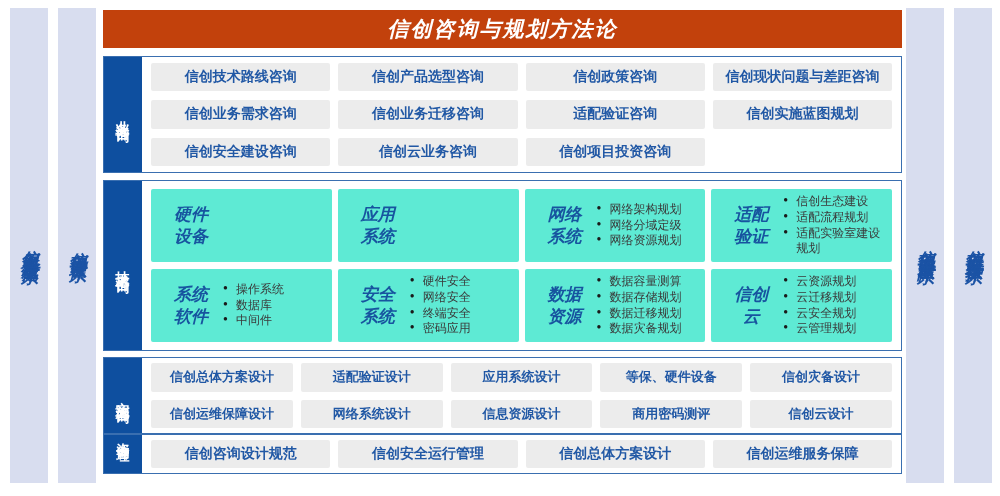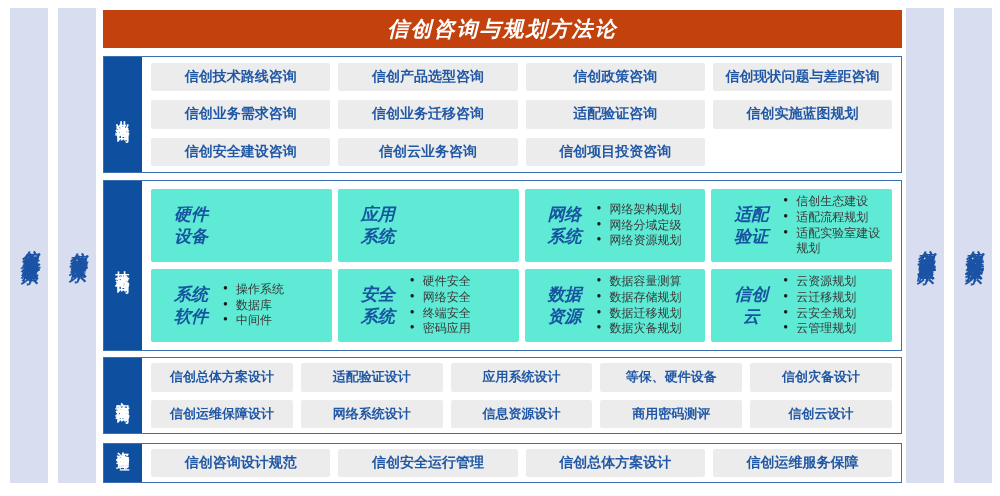--- a/index.html
+++ b/index.html
@@ -21,21 +21,21 @@
 
   .title-bar { height:38px; background:#c2410c; color:#ffffff;
                display:flex; align-items:center; justify-content:center;
                font-size:21px; font-weight:bold; font-style:italic;
                letter-spacing:2px; }
 
   .section { display:flex; border:1.5px solid #3a6fb0; background:#ffffff; }
   .sec-business       { margin-top:8px; height:117px; }
   .sec-technical      { margin-top:7px; height:171px; }
   .sec-implementation { margin-top:6px; height:77px; }
-  .sec-management     { margin-top:9px; height:40px; }
+  .sec-management     { height:40px; }
 
   .strip { width:38px; flex:0 0 38px; background:#0e4f9f; color:#ffffff;
            display:flex; align-items:center; justify-content:center; }
   .strip-text { writing-mode:vertical-lr; text-orientation:upright;
                 font-size:14px; font-weight:bold; letter-spacing:3px;
                 line-height:38px; }
   .strip-text.two-col { height:42px; font-size:13px; letter-spacing:2px;
                         line-height:19px; }
 
   .content { flex:1; }

